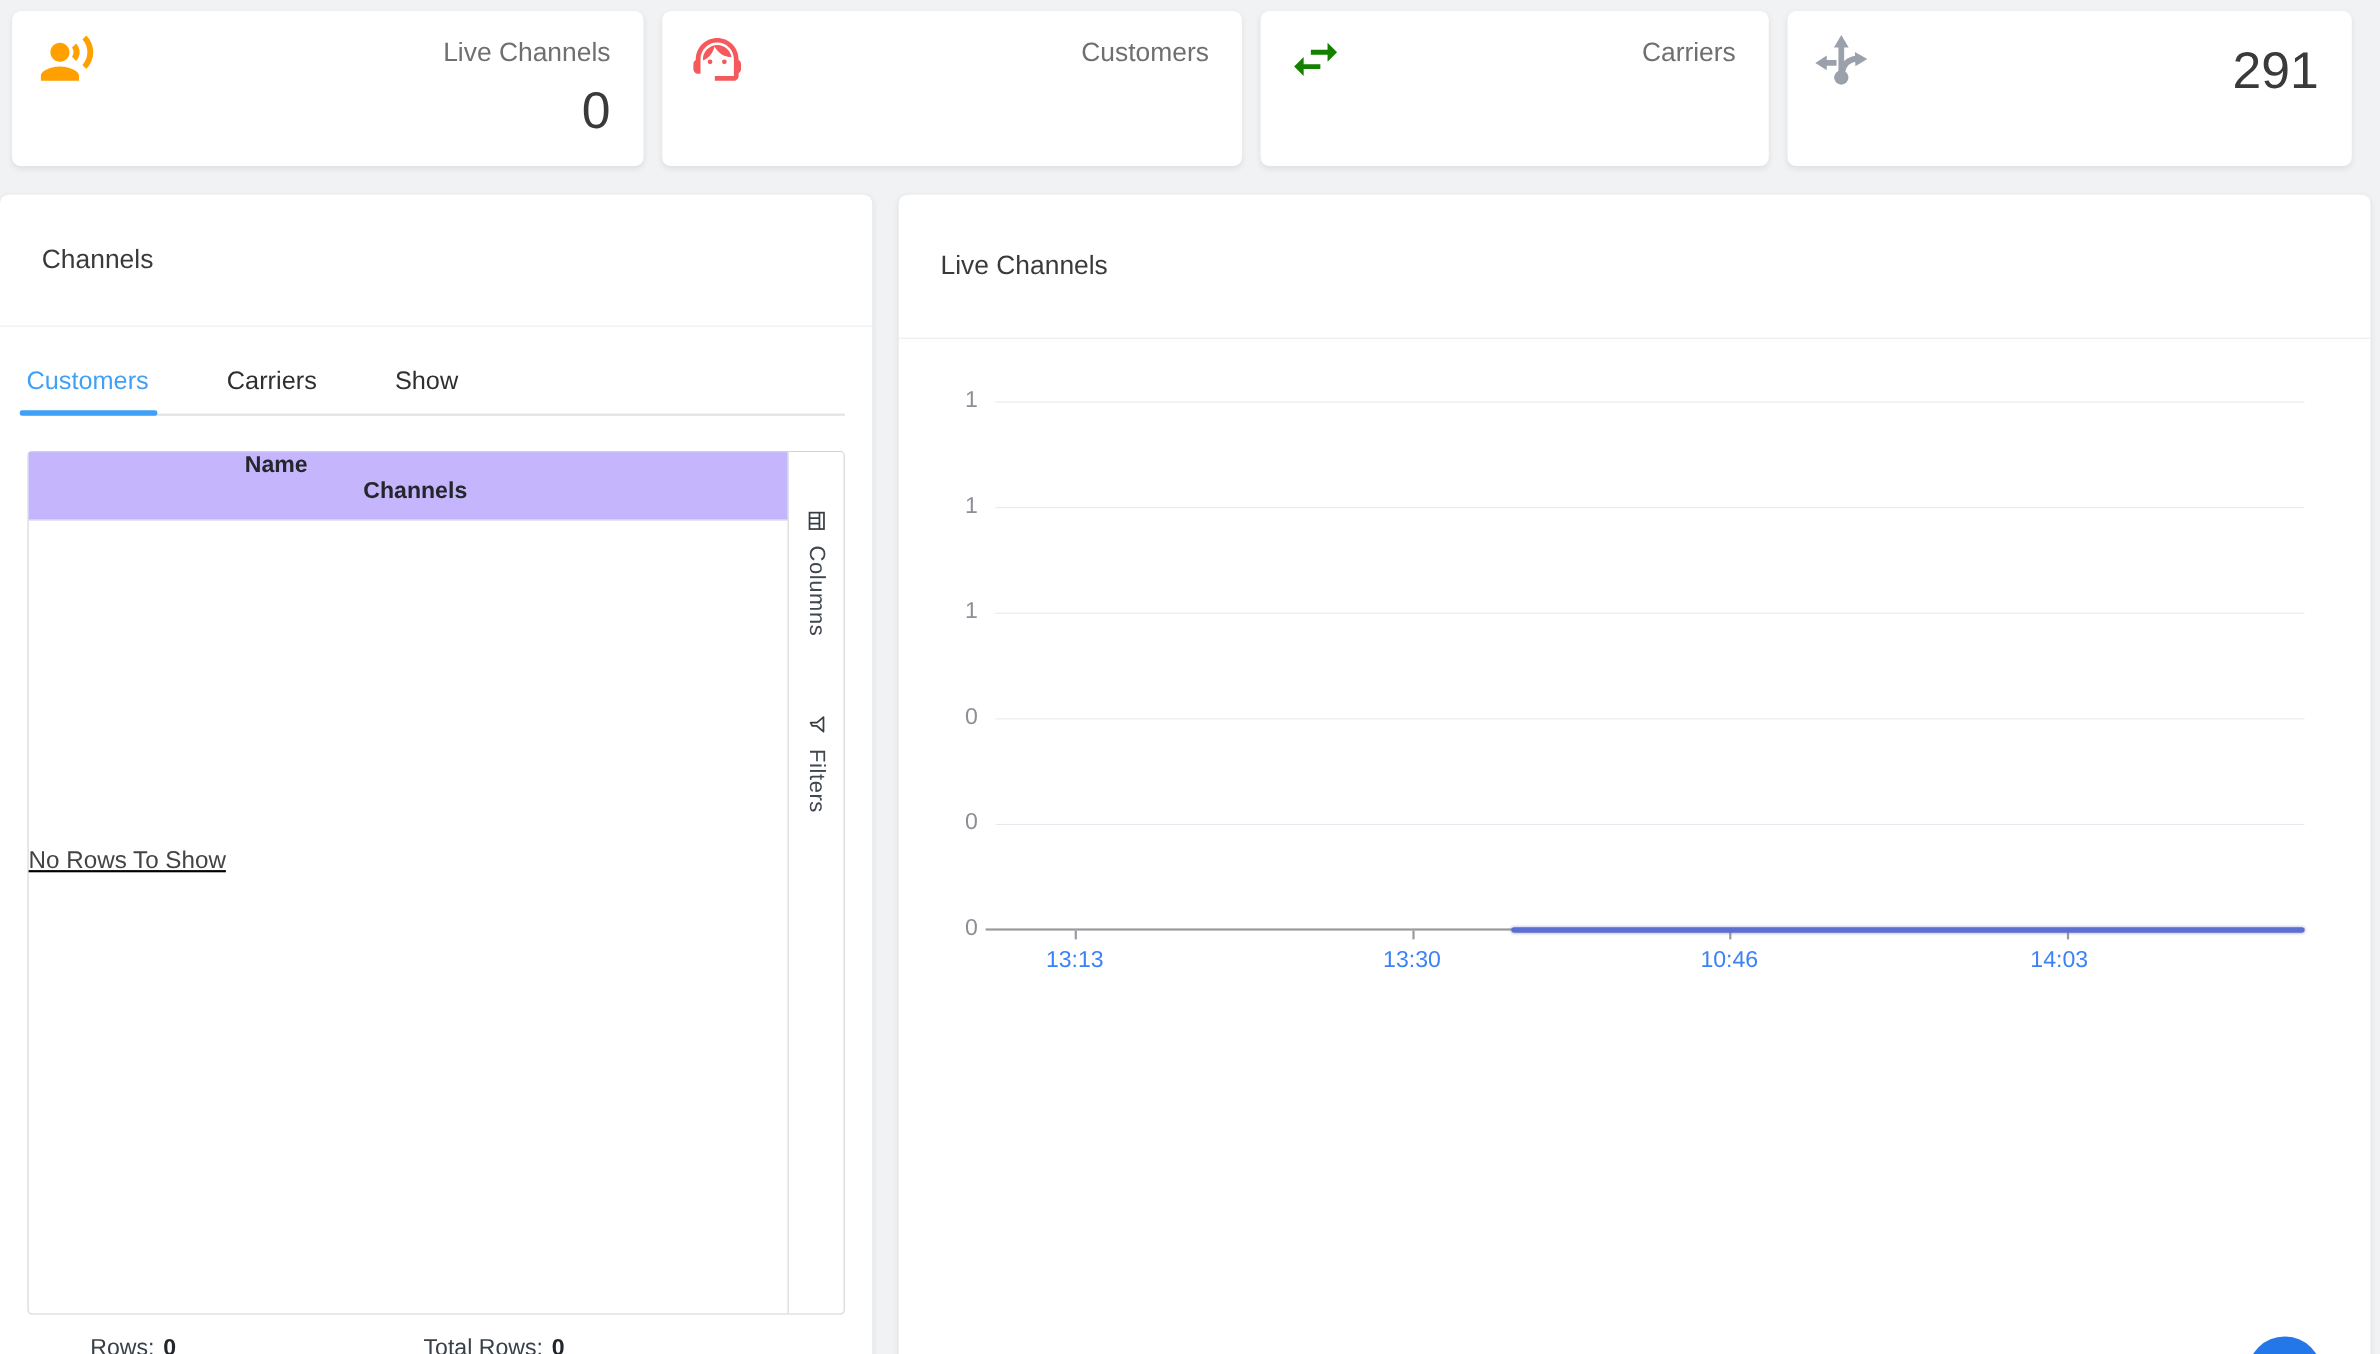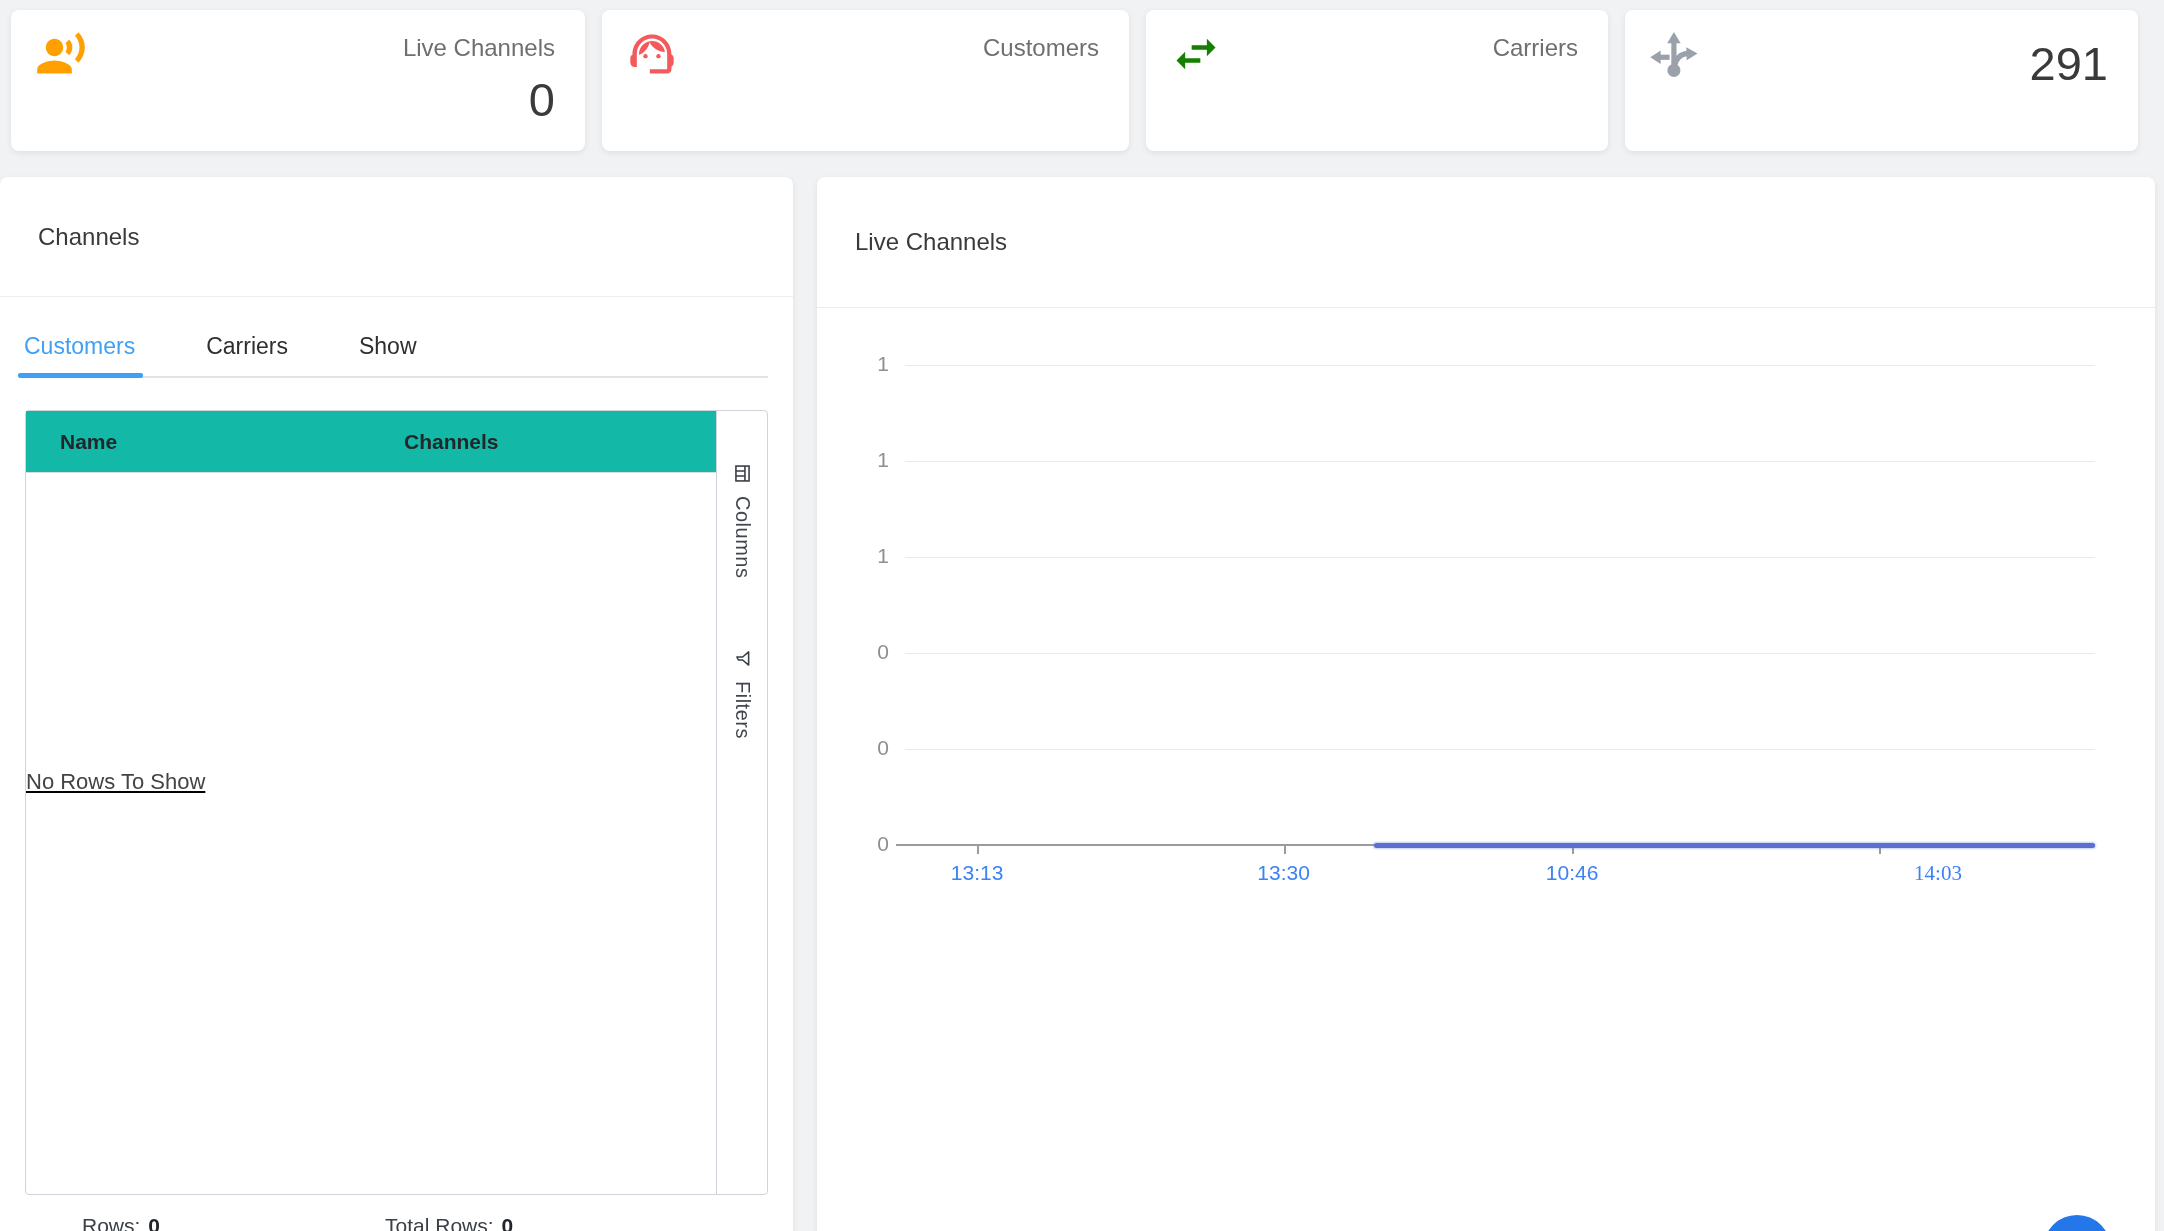--- a/index.html
+++ b/index.html
@@ -30,22 +30,22 @@
   .tabs { display:flex; margin:16px 25px 0 24px; border-bottom:2px solid #e3e3e3; }
   .tab { position:relative; margin-right:71px; padding:20px 0 16px;
     font-size:23px; color:#2f2f2f; cursor:pointer; }
   .tab.active::after { content:""; position:absolute; left:-6px; right:-8px;
     bottom:-2px; height:5px; background:currentColor; border-radius:2px; }
 
   
   .grid { position:absolute; left:25px; top:233px; width:743px; height:785px;
     border:1px solid #d0d4da; border-radius:4px; background:#fff; }
   .grid-main { position:absolute; left:0; top:0; right:51px; bottom:0; }
-  .grid-header { height:62px; background:#14b8a6; border-bottom:1px solid #d8dce2;
-    display:flex; align-items:center; font-weight:bold; font-size:21px; color:#23272b; }
+  .grid-header { height:62px; background:#c4b5fd; border-bottom:1px solid #d8dce2;
+    display:flex; align-items:center; font-weight:bold; font-size:21px; color:#23272b;flex-direction:column; }
   .col-name { width:365px; padding-left:34px; cursor:pointer; }
   .col-channels { padding-left:13px; cursor:pointer; }
   .grid-body { position:absolute; top:62px; bottom:0; left:0; right:0;
     display:flex; align-items:center; justify-content:flex-start; padding-bottom:104px;text-decoration:underline; }
   .no-rows { font-size:22px; color:#444; }
   .side-bar { position:absolute; right:0; top:0; bottom:0; width:51px;
     border-left:1px solid #d0d4da; display:flex; flex-direction:column; align-items:center; }
   .side-btn { display:flex; flex-direction:column; align-items:center; gap:12px; cursor:pointer; }
   .side-btn:first-child { margin-top:52px; }
   .side-btn + .side-btn { margin-top:70px; }
@@ -202,17 +202,17 @@
       <div class="ylab" style="top: 559px;">0</div>
       <div class="ylab" style="top: 655px;">0</div>
       <div class="chart-axis" style="left: 79px; width: 1199px; top: 667px;"></div>
       <div class="xtick" style="left: 160.121px; top: 669px;"></div>
       <div class="xlab" style="left: 160.121px; top: 684px;">13:13</div>
       <div class="xtick" style="left: 466.636px; top: 669px;"></div>
       <div class="xlab" style="left: 466.636px; top: 684px;">13:30</div>
       <div class="xtick" style="left: 755.121px; top: 669px;"></div>
       <div class="xlab" style="left: 755.121px; top: 684px;">10:46</div>
       <div class="xtick" style="left: 1061.64px; top: 669px;"></div>
-      <div class="xlab" style="left: 1121px; top: 684px; font-family: Liberation Serif, serif;">14:03</div>
+      <div class="xlab" style="left: 1055px; top: 684px;">14:03</div>
       <div class="series-line" style="left: 556.788px; width: 721.212px; top: 666px; background: rgb(91, 110, 210);"></div>
     </div>
   <button class="fab" style="color: rgb(35, 119, 232);"></button>
 </div>
 
 </body></html>

